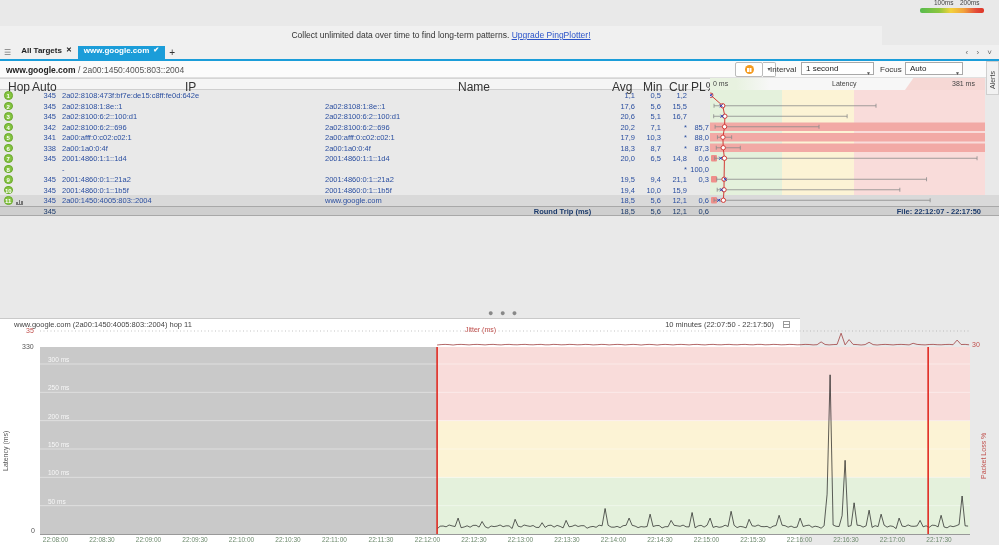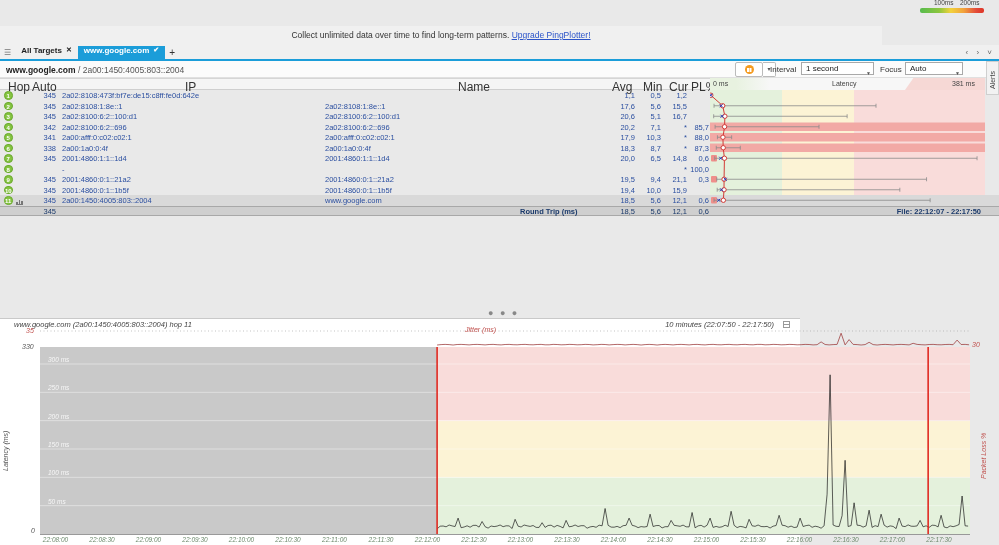--- a/index.html
+++ b/index.html
@@ -67,21 +67,21 @@
   .c-pl{left:687px;width:22px;text-align:right;}
   #latsvg{position:absolute;left:710px;top:90px;}
   
   .summary{position:absolute;left:0;top:205.5px;width:999px;height:10px;background:#cfcfcf;border-top:1px solid #a8a8a8;border-bottom:1px solid #a8a8a8;box-sizing:border-box;font-size:7.5px;color:#1b3a6b;}
   .summary span{position:absolute;top:0.5px;}
   .sum-label{font-weight:bold;}
   .sum-focus{font-weight:bold;}
   
   .splitter{position:absolute;left:488px;top:308px;color:#888;font-size:9px;letter-spacing:2px;}
   
-  .lower{position:absolute;left:0;top:318px;width:800px;height:227px;background:#fff;border-top:1px solid #c9c9c9;box-sizing:border-box;font-style:italic;}
+  .lower{position:absolute;left:0;top:318px;width:800px;height:227px;background:#fff;border-top:1px solid #c9c9c9;box-sizing:border-box;}
   .lower-head-l{position:absolute;left:14px;top:1px;font-size:7.5px;color:#444;}
   .lower-head-r{position:absolute;right:26px;top:1px;font-size:7.5px;color:#444;}
   .lower-head-ico{position:absolute;right:10px;top:2px;width:7px;height:7px;border:1px solid #999;box-sizing:border-box;background:linear-gradient(#fff 45%,#999 45% 55%,#fff 55%),linear-gradient(90deg,#fff 45%,#999 45% 55%,#fff 55%);}
   .jitter{position:absolute;left:40px;top:9px;width:930px;height:19px;}
   .jit-label{position:absolute;left:465px;top:7px;font-size:7px;color:#c0504d;}
   .lbl-35{position:absolute;left:26px;top:8px;font-size:7px;color:#c0504d;}
   .lbl-330{position:absolute;left:22px;top:24px;font-size:7px;color:#555;}
   .lbl-0{position:absolute;left:31px;top:208px;font-size:7px;color:#555;}
   .lbl-30{position:absolute;left:972px;top:22px;font-size:7px;color:#c0504d;}
   .ylabel{position:absolute;left:2px;top:152px;font-size:7px;color:#555;transform:rotate(-90deg);transform-origin:0 0;white-space:nowrap;}
@@ -348,21 +348,21 @@
       <circle cx="14.002624671916008" cy="99.75" r="2.2" fill="#fff" stroke="#d23b36" stroke-width="1"></circle>
       <line x1="9.976377952755906" y1="98.25" x2="12.976377952755906" y2="101.25" stroke="#2a3db8" stroke-width="1"></line>
       <line x1="9.976377952755906" y1="101.25" x2="12.976377952755906" y2="98.25" stroke="#2a3db8" stroke-width="1"></line>
       <circle cx="13.353018372703412" cy="110.25" r="2.2" fill="#fff" stroke="#d23b36" stroke-width="1"></circle>
       <line x1="7.233595800524935" y1="108.75" x2="10.233595800524935" y2="111.75" stroke="#2a3db8" stroke-width="1"></line>
       <line x1="7.233595800524935" y1="111.75" x2="10.233595800524935" y2="108.75" stroke="#2a3db8" stroke-width="1"></line>
     </svg>
 
   <div class="summary">
     <span style="left:0;width:56px;text-align:right;">345</span>
-    <span class="sum-label" style="left:520px;width:85px;text-align:left;">Round Trip (ms)</span>
+    <span class="sum-label" style="left:520px;width:85px;text-align:center;">Round Trip (ms)</span>
     <span style="left:590px;width:45px;text-align:right;">18,5</span>
     <span style="left:635px;width:26px;text-align:right;">5,6</span>
     <span style="left:661px;width:26px;text-align:right;">12,1</span>
     <span style="left:687px;width:22px;text-align:right;">0,6</span>
     <span class="sum-focus" style="right:18px;">File: 22:12:07 - 22:17:50</span>
   </div>
 
   <div class="splitter">● ● ●</div>
 
   <div class="lower">

